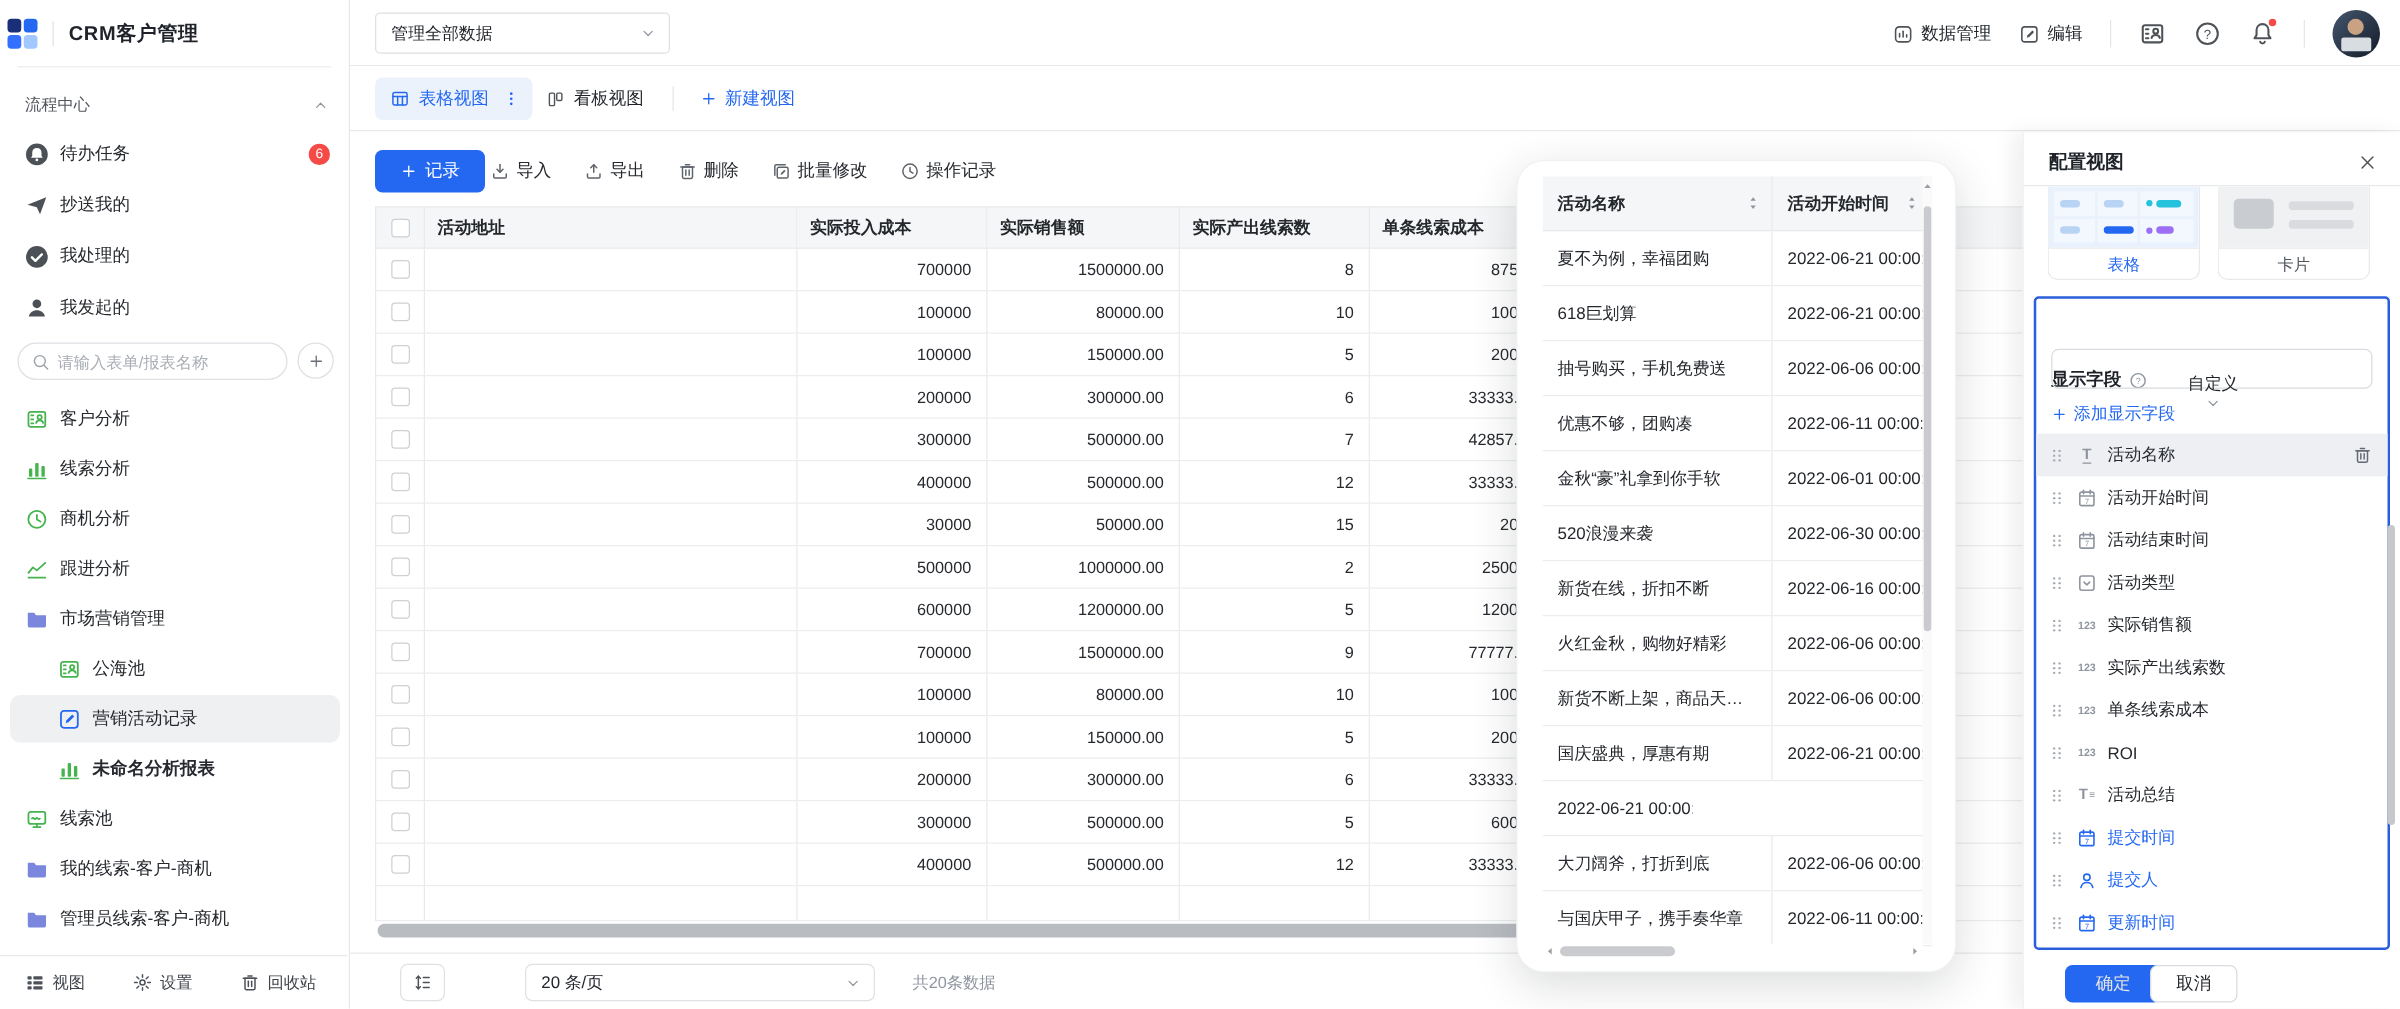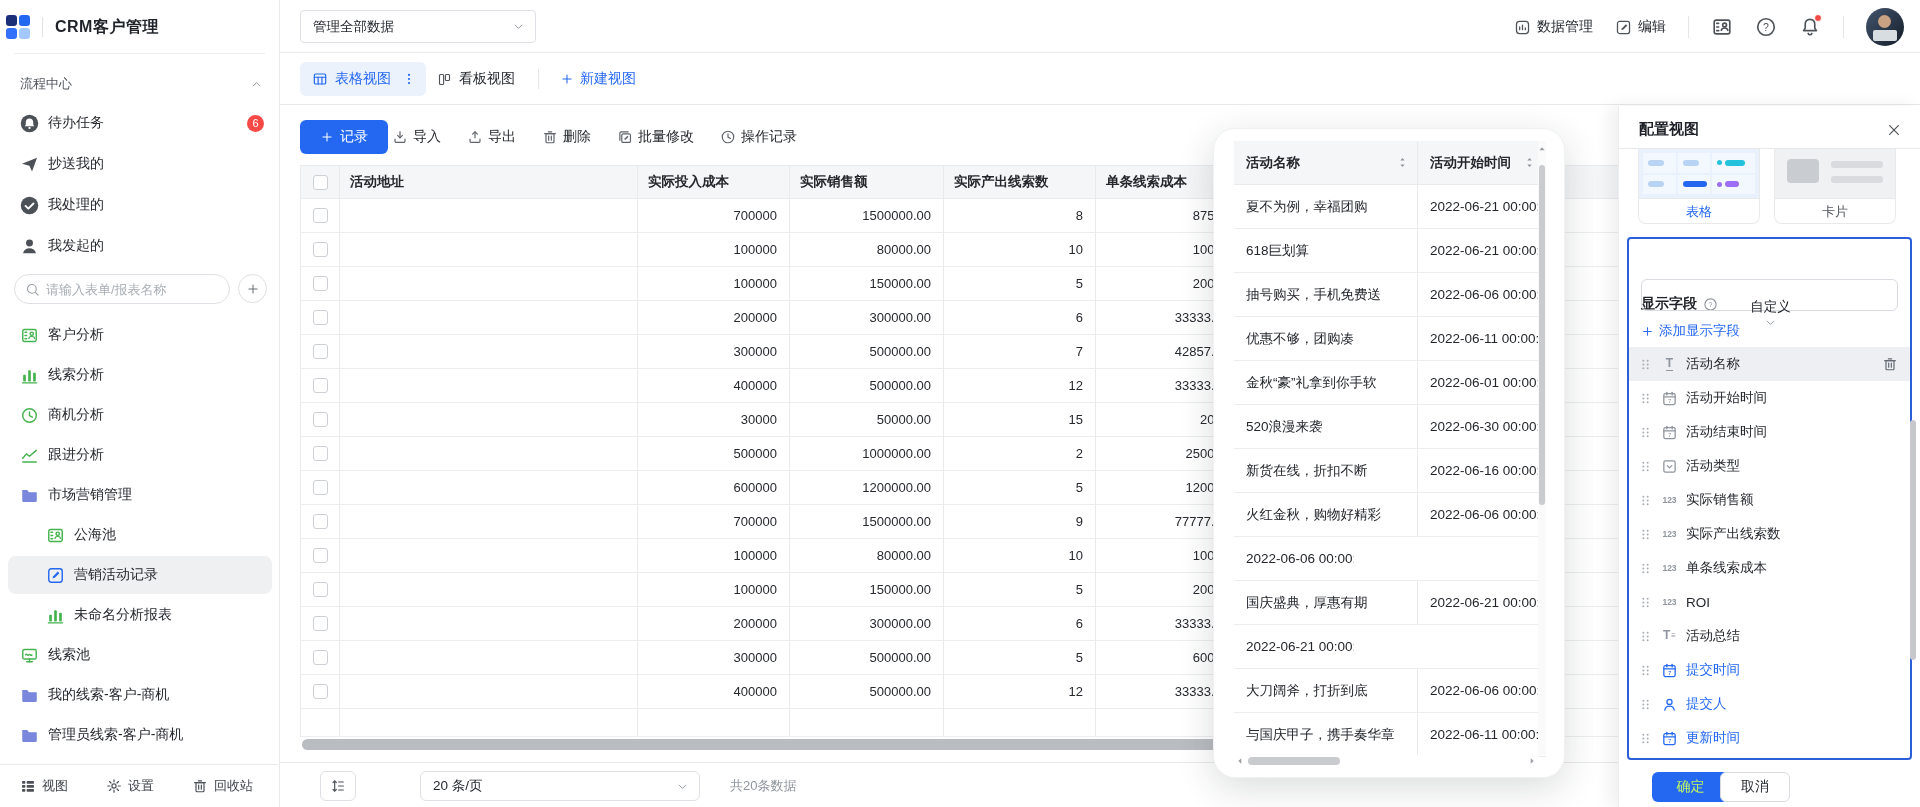--- a/index.html
+++ b/index.html
@@ -120,21 +120,21 @@
   .f-row.fsel { background:#edeff3; }
   .f-row .drag { width:13px; height:15px; color:#a7acb3; cursor:grab; }
   .f-row .ficon { width:17px; height:17px; margin-left:9px; color:#8f959e; display:flex; align-items:center; justify-content:center; }
   .f-row .flabel { margin-left:8px; white-space:nowrap; }
   .f-row.fblue .flabel, .f-row.fblue .ficon { color:#2468f2; }
   .f-trash { position:absolute; right:12px; width:16px; height:16px; color:#646a73; cursor:pointer; }
   .fi-num { font-size:8.5px; font-weight:bold; letter-spacing:0; }
   .fi-text { font-size:12px; font-weight:bold; border-bottom:1.5px solid currentColor; line-height:12px; padding-bottom:1px; }
   .fi-area { border-bottom:none; }
   .fi-area::after { content:"\2261"; font-size:8px; margin-left:1px; vertical-align:1px; }
-  .cp-confirm { position:absolute; left:33px; top:666px; width:77px; height:30px; background:#2468f2; color:#bef264; border:none; border-radius:6px; font-size:14px; cursor:pointer; font-family:inherit; }
+  .cp-confirm { position:absolute; left:33px; top:666px; width:77px; height:30px; background:#2468f2; color:#e5e5e5; border:none; border-radius:6px; font-size:14px; cursor:pointer; font-family:inherit; }
   .cp-cancel { position:absolute; left:101px; top:666px; width:70px; height:30px; background:#fff; color:#26292e; border:1px solid #d8dbe0; border-radius:6px; font-size:14px; cursor:pointer; font-family:inherit; }
   .cp-vthumb { position:absolute; right:4px; top:314px; width:6px; height:240px; border-radius:3px; background:#c6c8cc; cursor:pointer; }
 </style>
 </head>
 <body>
 
 <div class="stage">
 
   <aside class="sidebar">
     <div class="logo-row">
@@ -281,21 +281,21 @@
         </div>
         <div class="side-item sel-bg" style="top: 556px;">
           <span class="icon" style="left:38px;width:19px;height:19px;color:#2468f2">
             <svg viewBox="0 0 24 24" fill="none" stroke="currentColor" stroke-width="1.8" stroke-linecap="round" stroke-linejoin="round">
               <rect x="3.5" y="3.5" width="17" height="17" rx="3"></rect>
               <path d="M8.2 15.8l.9-2.9 5.8-5.8 2 2-5.8 5.8z" fill="currentColor" stroke="none"></path>
             </svg>
           </span>
     <span class="lbl" style="left:66px">营销活动记录</span>
         </div>
-        <div class="side-item" style="top: 600px;">
+        <div class="side-item" style="top: 600px; font-weight: bold;">
           <span class="icon" style="left:46px;width:19px;height:19px;color:#45b34e">
             <svg viewBox="0 0 24 24" fill="currentColor">
               <rect x="4" y="11" width="3.4" height="8.5" rx="1"></rect>
               <rect x="10.3" y="5.5" width="3.4" height="14" rx="1"></rect>
               <rect x="16.6" y="8.5" width="3.4" height="11" rx="1"></rect>
               <line x1="3" y1="21.3" x2="21" y2="21.3" stroke="currentColor" stroke-width="1.6" stroke-linecap="round"></line>
             </svg>
           </span>
     <span class="lbl" style="left:74px">未命名分析报表</span>
         </div>
@@ -812,20 +812,21 @@
             <span>2022-06-16 00:00:00</span>
           </div>
         </div>
         <div class="p-row">
           <div class="p-cell c-name">火红金秋，购物好精彩</div>
   <div class="p-cell c-date">
             <span>2022-06-06 00:00:00</span>
           </div>
         </div>
         <div class="p-row">
+          <div class="p-cell c-name">新货不断上架，商品天…</div>
   <div class="p-cell c-date">
             <span>2022-06-06 00:00:00</span>
           </div>
         </div>
         <div class="p-row">
           <div class="p-cell c-name">国庆盛典，厚惠有期</div>
   <div class="p-cell c-date">
             <span>2022-06-21 00:00:00</span>
           </div>
         </div>

